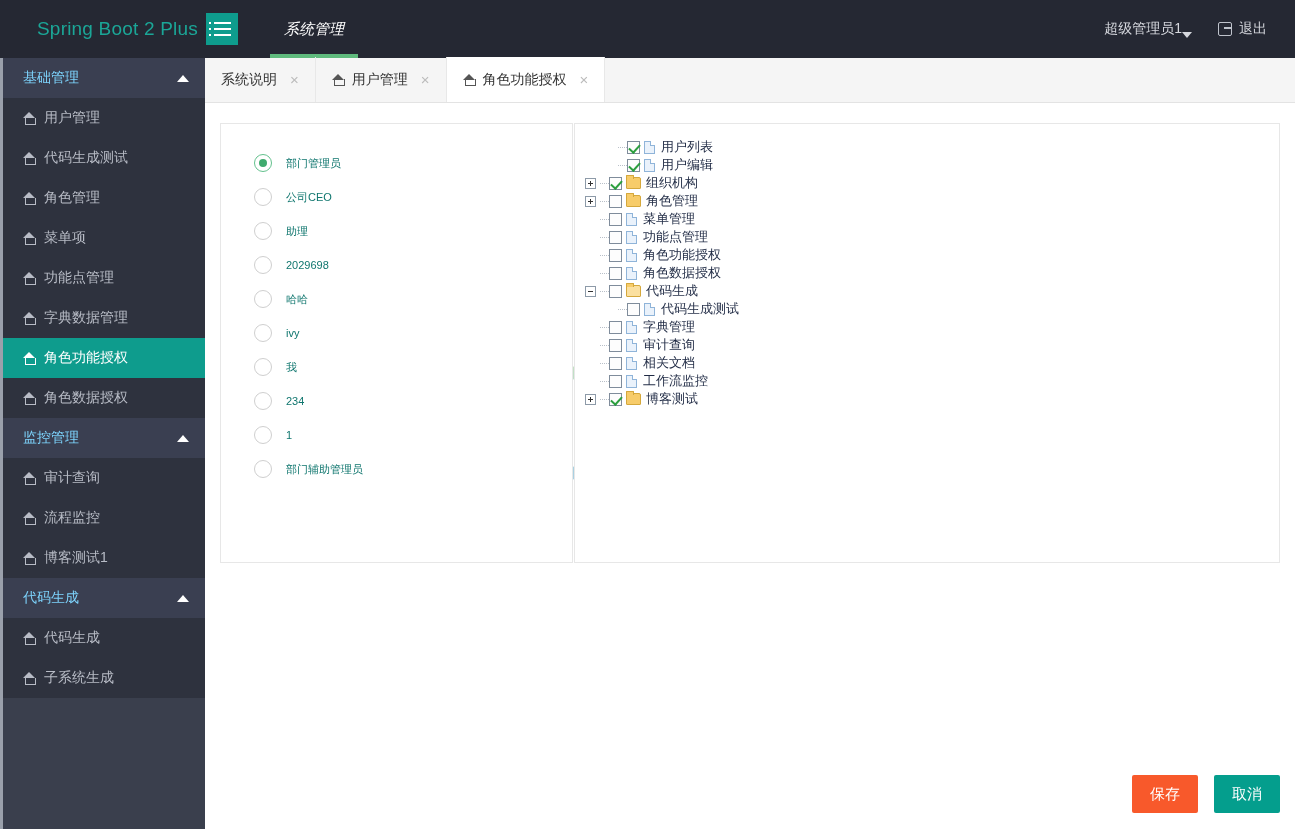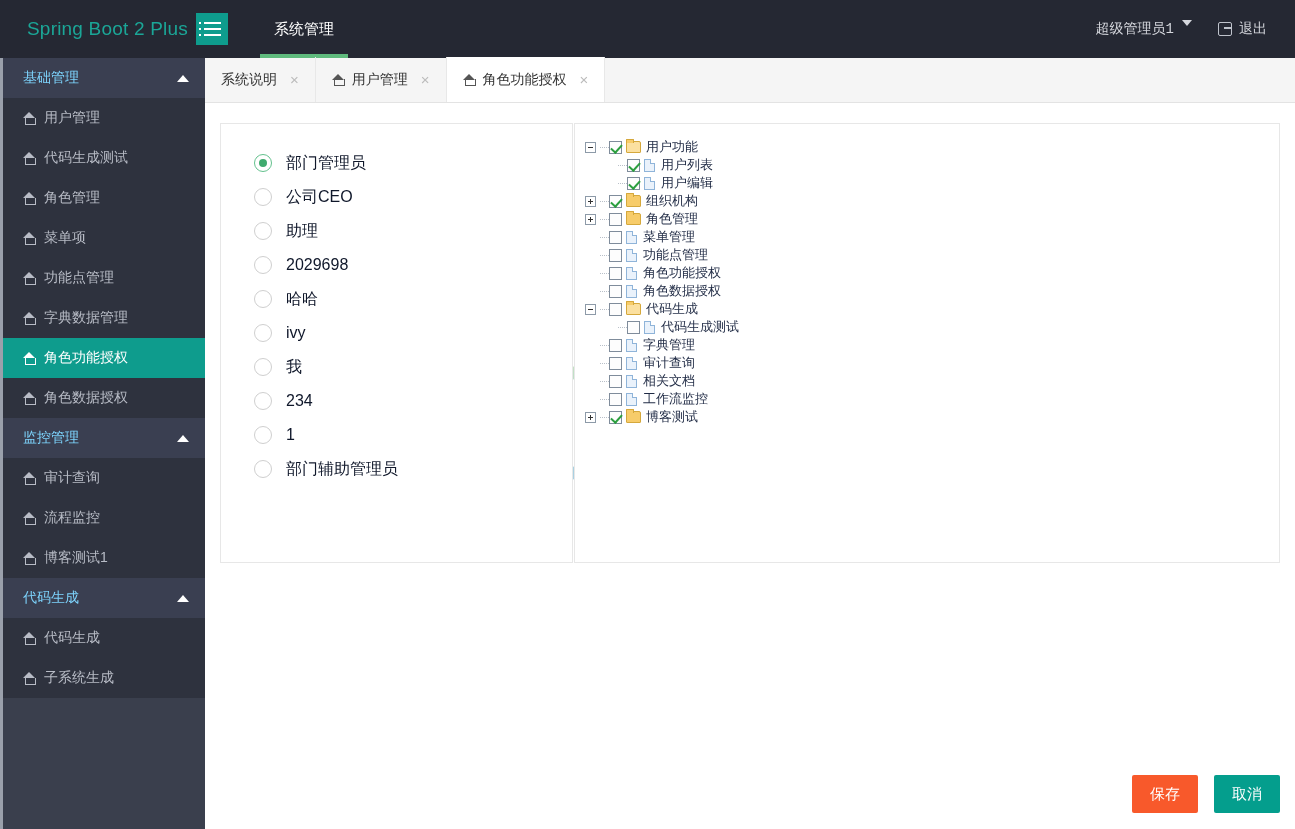--- a/index.html
+++ b/index.html
@@ -9,44 +9,44 @@
     background: #ffffff; overflow: hidden;
   }
   #app { position: relative; width: 1295px; height: 829px; }
 
   
   .header {
     position: absolute; top: 0; left: 0; width: 1295px; height: 58px;
     background: #252833; display: flex; align-items: center;
   }
   .brand {
-    color: #1ba697; font-size: 19px; margin-left: 27px; width: 165px;
+    color: #1ba697; font-size: 19px; margin-left: 37px; width: 165px;
     letter-spacing: .2px; white-space: nowrap;
   }
   .menu-toggle {
     width: 32px; height: 32px; background: #0e9c8d;
     display: flex; flex-direction: column; align-items: center;
     justify-content: center; gap: 4px; margin-left: 4px; cursor: pointer;
   }
   .menu-toggle i { display: block; width: 17px; height: 2px; background: #fff; position: relative; }
   .menu-toggle i:before { content:""; position:absolute; left:-5px; top:0; width:2px; height:2px; background:#fff; }
   .topnav { display: flex; align-items: center; height: 58px; margin-left: 32px; }
   .topnav-item {
     color: #ffffff; font-size: 15px; height: 58px; line-height: 58px;
-    padding: 0 14px; position: relative; cursor: pointer; white-space: nowrap;
+    padding: 0 14px; position: relative; cursor: pointer; white-space: nowrap; font-style: italic;
   }
   .topnav-item.active:after {
     content: ""; position: absolute; left: 0; right: 0; bottom: 0;
     height: 4px; background: #5fba7d;
   }
   .header-right {
     margin-left: auto; display: flex; align-items: center;
     gap: 26px; margin-right: 28px; color: #d6d8de; font-size: 14px;
   }
-  .user-menu { display: flex; align-items: flex-start; gap: 8px; cursor: pointer; white-space: nowrap; font-family: Liberation Mono, monospace; }
+  .user-menu { display: flex; align-items: flex-end; cursor: pointer; white-space: nowrap; }
   .caret-down {
     width: 0; height: 0; border-left: 5px solid transparent;
     border-right: 5px solid transparent; border-top: 6px solid #d6d8de;
   }
   .logout { display: flex; align-items: center; gap: 7px; cursor: pointer; white-space: nowrap; }
   .logout-icon {
     width: 14px; height: 14px; border: 1.5px solid #bfc3cc; border-radius: 2px;
     position: relative;
   }
   .logout-icon:after {
@@ -124,21 +124,21 @@
   }
   .panel-right {
     flex: 1; border: 1px solid #e7e7e7; border-left: 1px solid #e7e7e7;
     background: #fff; margin-left: 1px; padding: 14px 0 0 10px;
     position: relative; z-index: 2; overflow: hidden;
   }
 
   
   .radio-row {
     display: flex; align-items: center; gap: 14px; height: 34px;
-    padding-left: 33px; font-size: 16px; color: #0f172a; cursor: pointer;
+    padding-left: 33px; font-size: 11px; color: #0f766e; cursor: pointer;
   }
   .radio {
     width: 18px; height: 18px; border-radius: 50%;
     border: 1px solid #cfcfcf; background: #fff; flex: none;
     display: flex; align-items: center; justify-content: center;
   }
   .radio.checked { border-color: #63c18d; }
   .radio.checked:after {
     content: ""; width: 8px; height: 8px; border-radius: 50%; background: #3fab6e;
   }
@@ -404,27 +404,20 @@
           </div>
           <div class="radio-row">
             <span class="radio"></span>
             <span>部门辅助管理员</span>
           </div>
         </div>
 
         <div class="panel-right">
           <div class="tree" id="tree">
               <div class="tree-row">
-                <span class="expander"></span>
-                <span class="tdash"></span>
-                <span class="chk on"></span>
-                <span class="folder open"></span>
-                <span class="tlabel">用户功能</span>
-              </div>
-              <div class="tree-row">
                 <span class="tspace"></span>
                 <span class="expander none"></span>
                 <span class="tdash"></span>
                 <span class="chk on"></span>
                 <span class="file"></span>
                 <span class="tlabel">用户列表</span>
               </div>
               <div class="tree-row">
                 <span class="tspace"></span>
                 <span class="expander none"></span>

